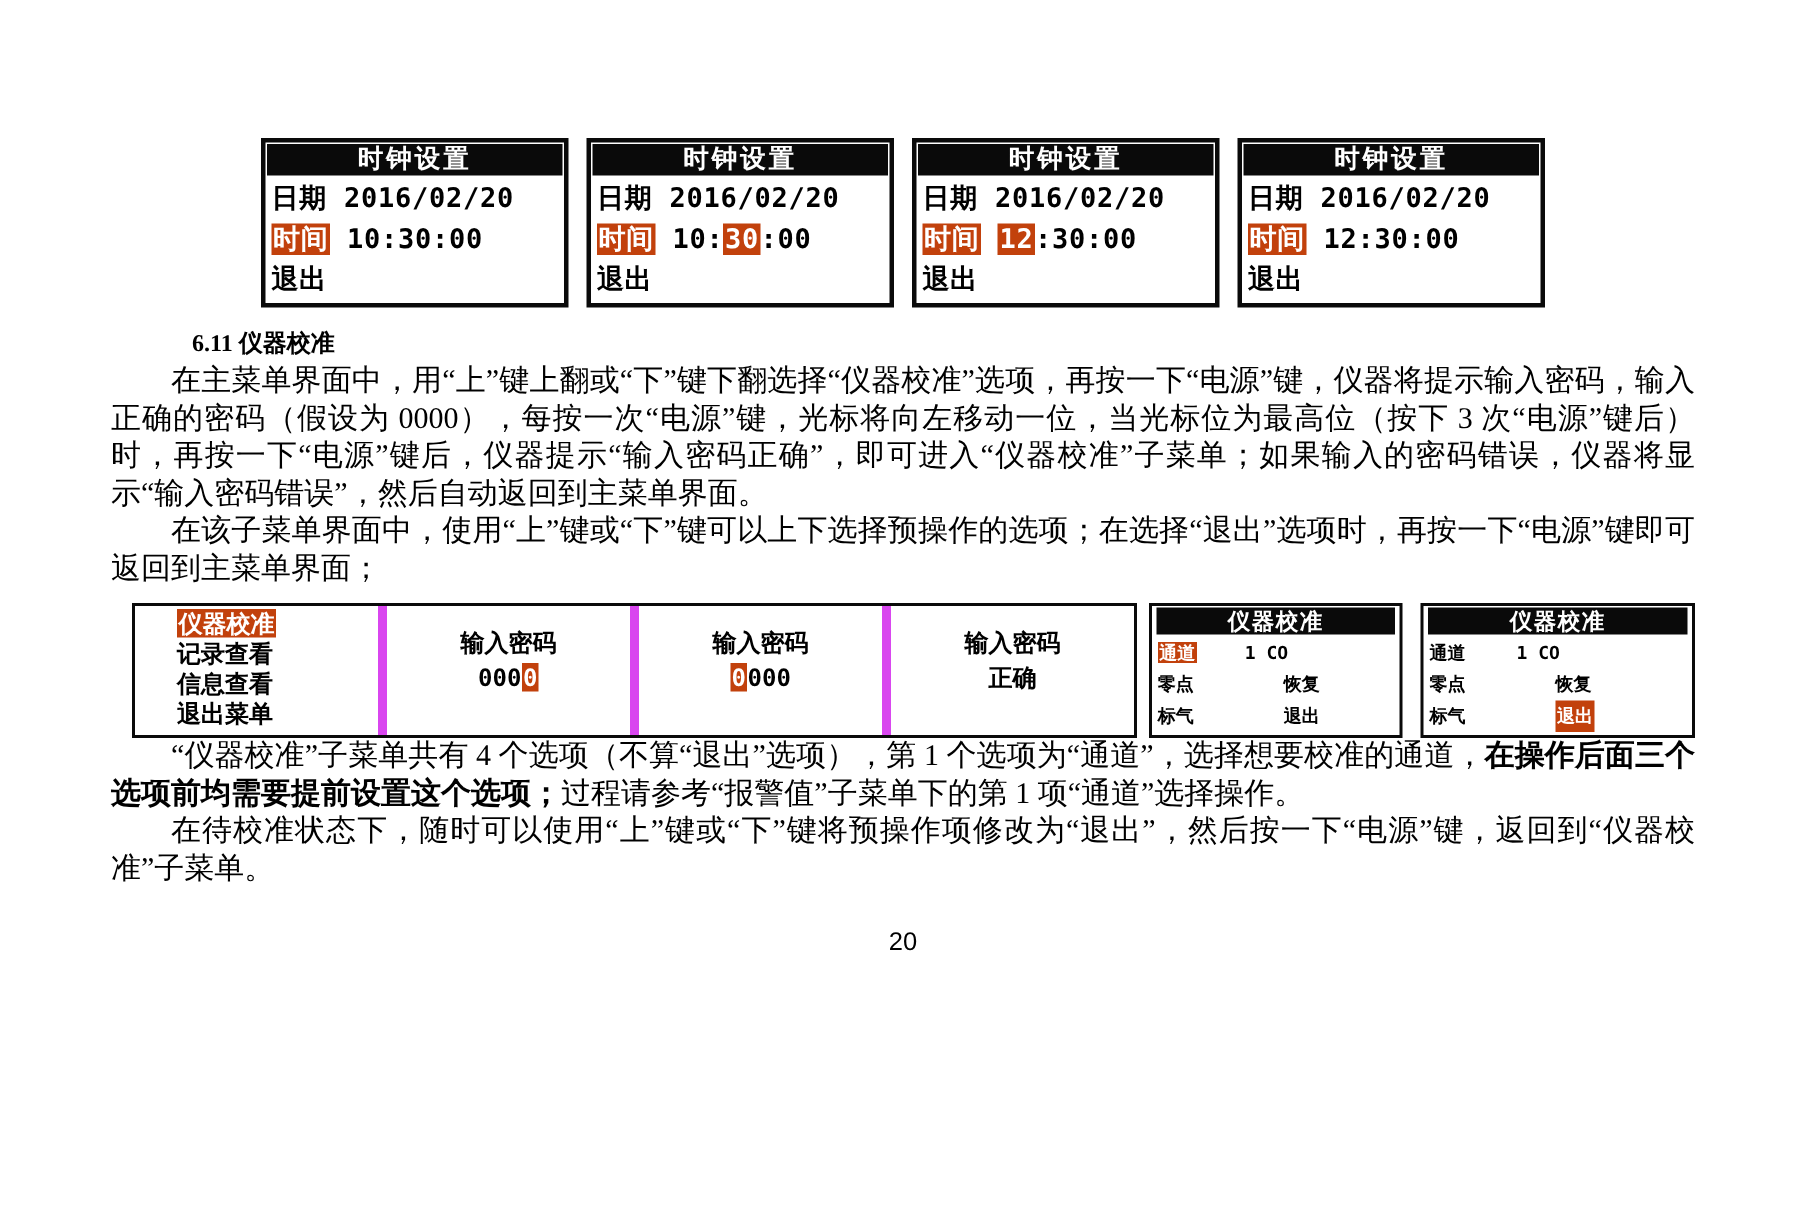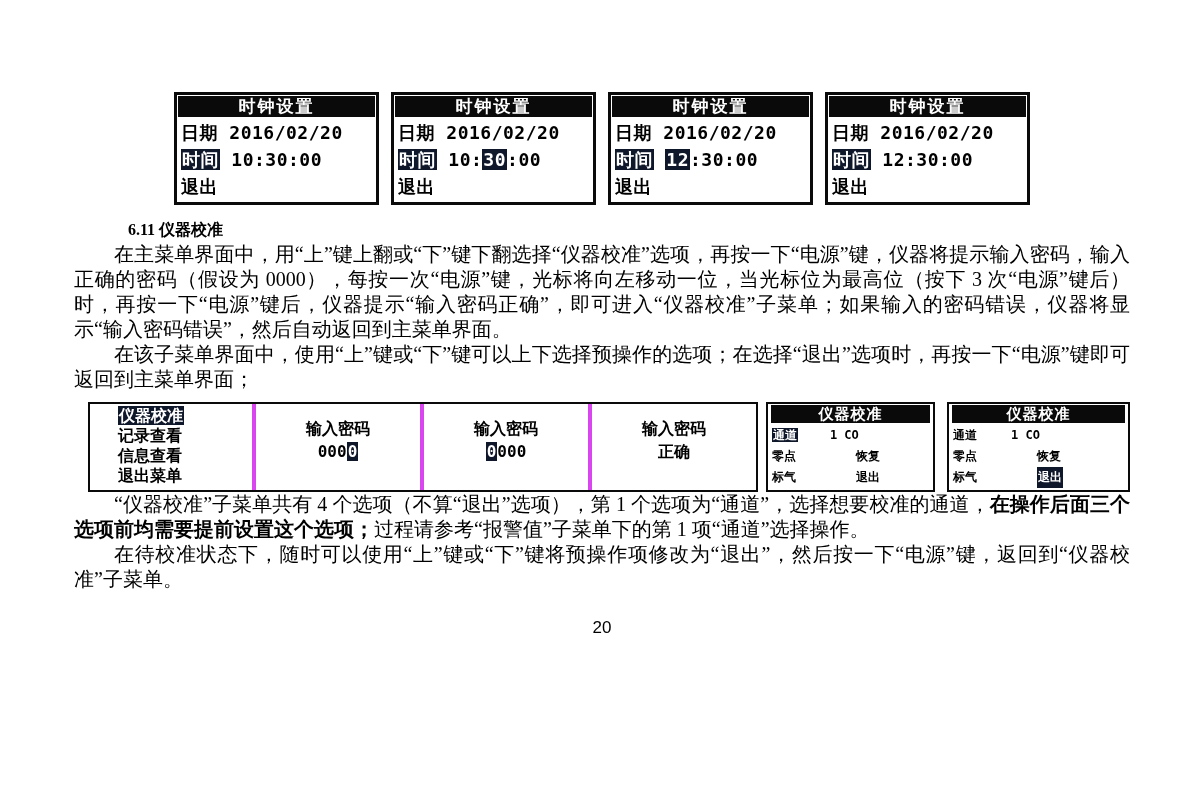--- a/index.html
+++ b/index.html
@@ -22,21 +22,21 @@
     font-weight:bold;
     overflow:hidden;
   }
   .lcd-title{
     background:#0a0a0a;color:#fff;
     text-align:center;
     font-size:17px;line-height:21px;
     margin:1px 1px 2px 1px;
     letter-spacing:2px;
   }
-  .inv{background:#0f172a;color:#fff;padding:0 1px;}
+  .inv{background:#c2410c;color:#fff;padding:0 1px;}
 
   
   .clock-row{
     display:flex;gap:12px;
     margin:92px 0 0 100px;
     width:856px;
   }
   .clock{width:205px;height:113px;}
   .clock .lcd-line{
     font-size:18px;line-height:27px;
@@ -62,21 +62,21 @@
   .calib-table{
     display:flex;
     border:2px solid #0a0a0a;
     box-sizing:border-box;
     height:90px;
     background:#fff;
     font-family:"DejaVu Sans Mono","Liberation Mono",monospace;
     font-weight:bold;
   }
   .calib-cell{box-sizing:border-box;}
-  .calib-cell + .calib-cell{border-left:4px solid #d946ef;}
+  .calib-cell + .calib-cell{border-left:6px solid #d946ef;}
   .cell-menu{width:162px;padding:2px 0 0 28px;}
   .cell-menu .menu-line{font-size:16px;line-height:20px;white-space:nowrap;}
   .cell-pwd{width:168px;text-align:center;padding-top:13px;}
   .cell-pwd .pwd-line{font-size:16px;line-height:23px;white-space:nowrap;}
 
   .gap-a{width:8px;}
   .gap-b{width:12px;}
 
   .calib-lcd{height:90px;border-width:2px;}
   .calib-lcd.sa{width:172px;}

